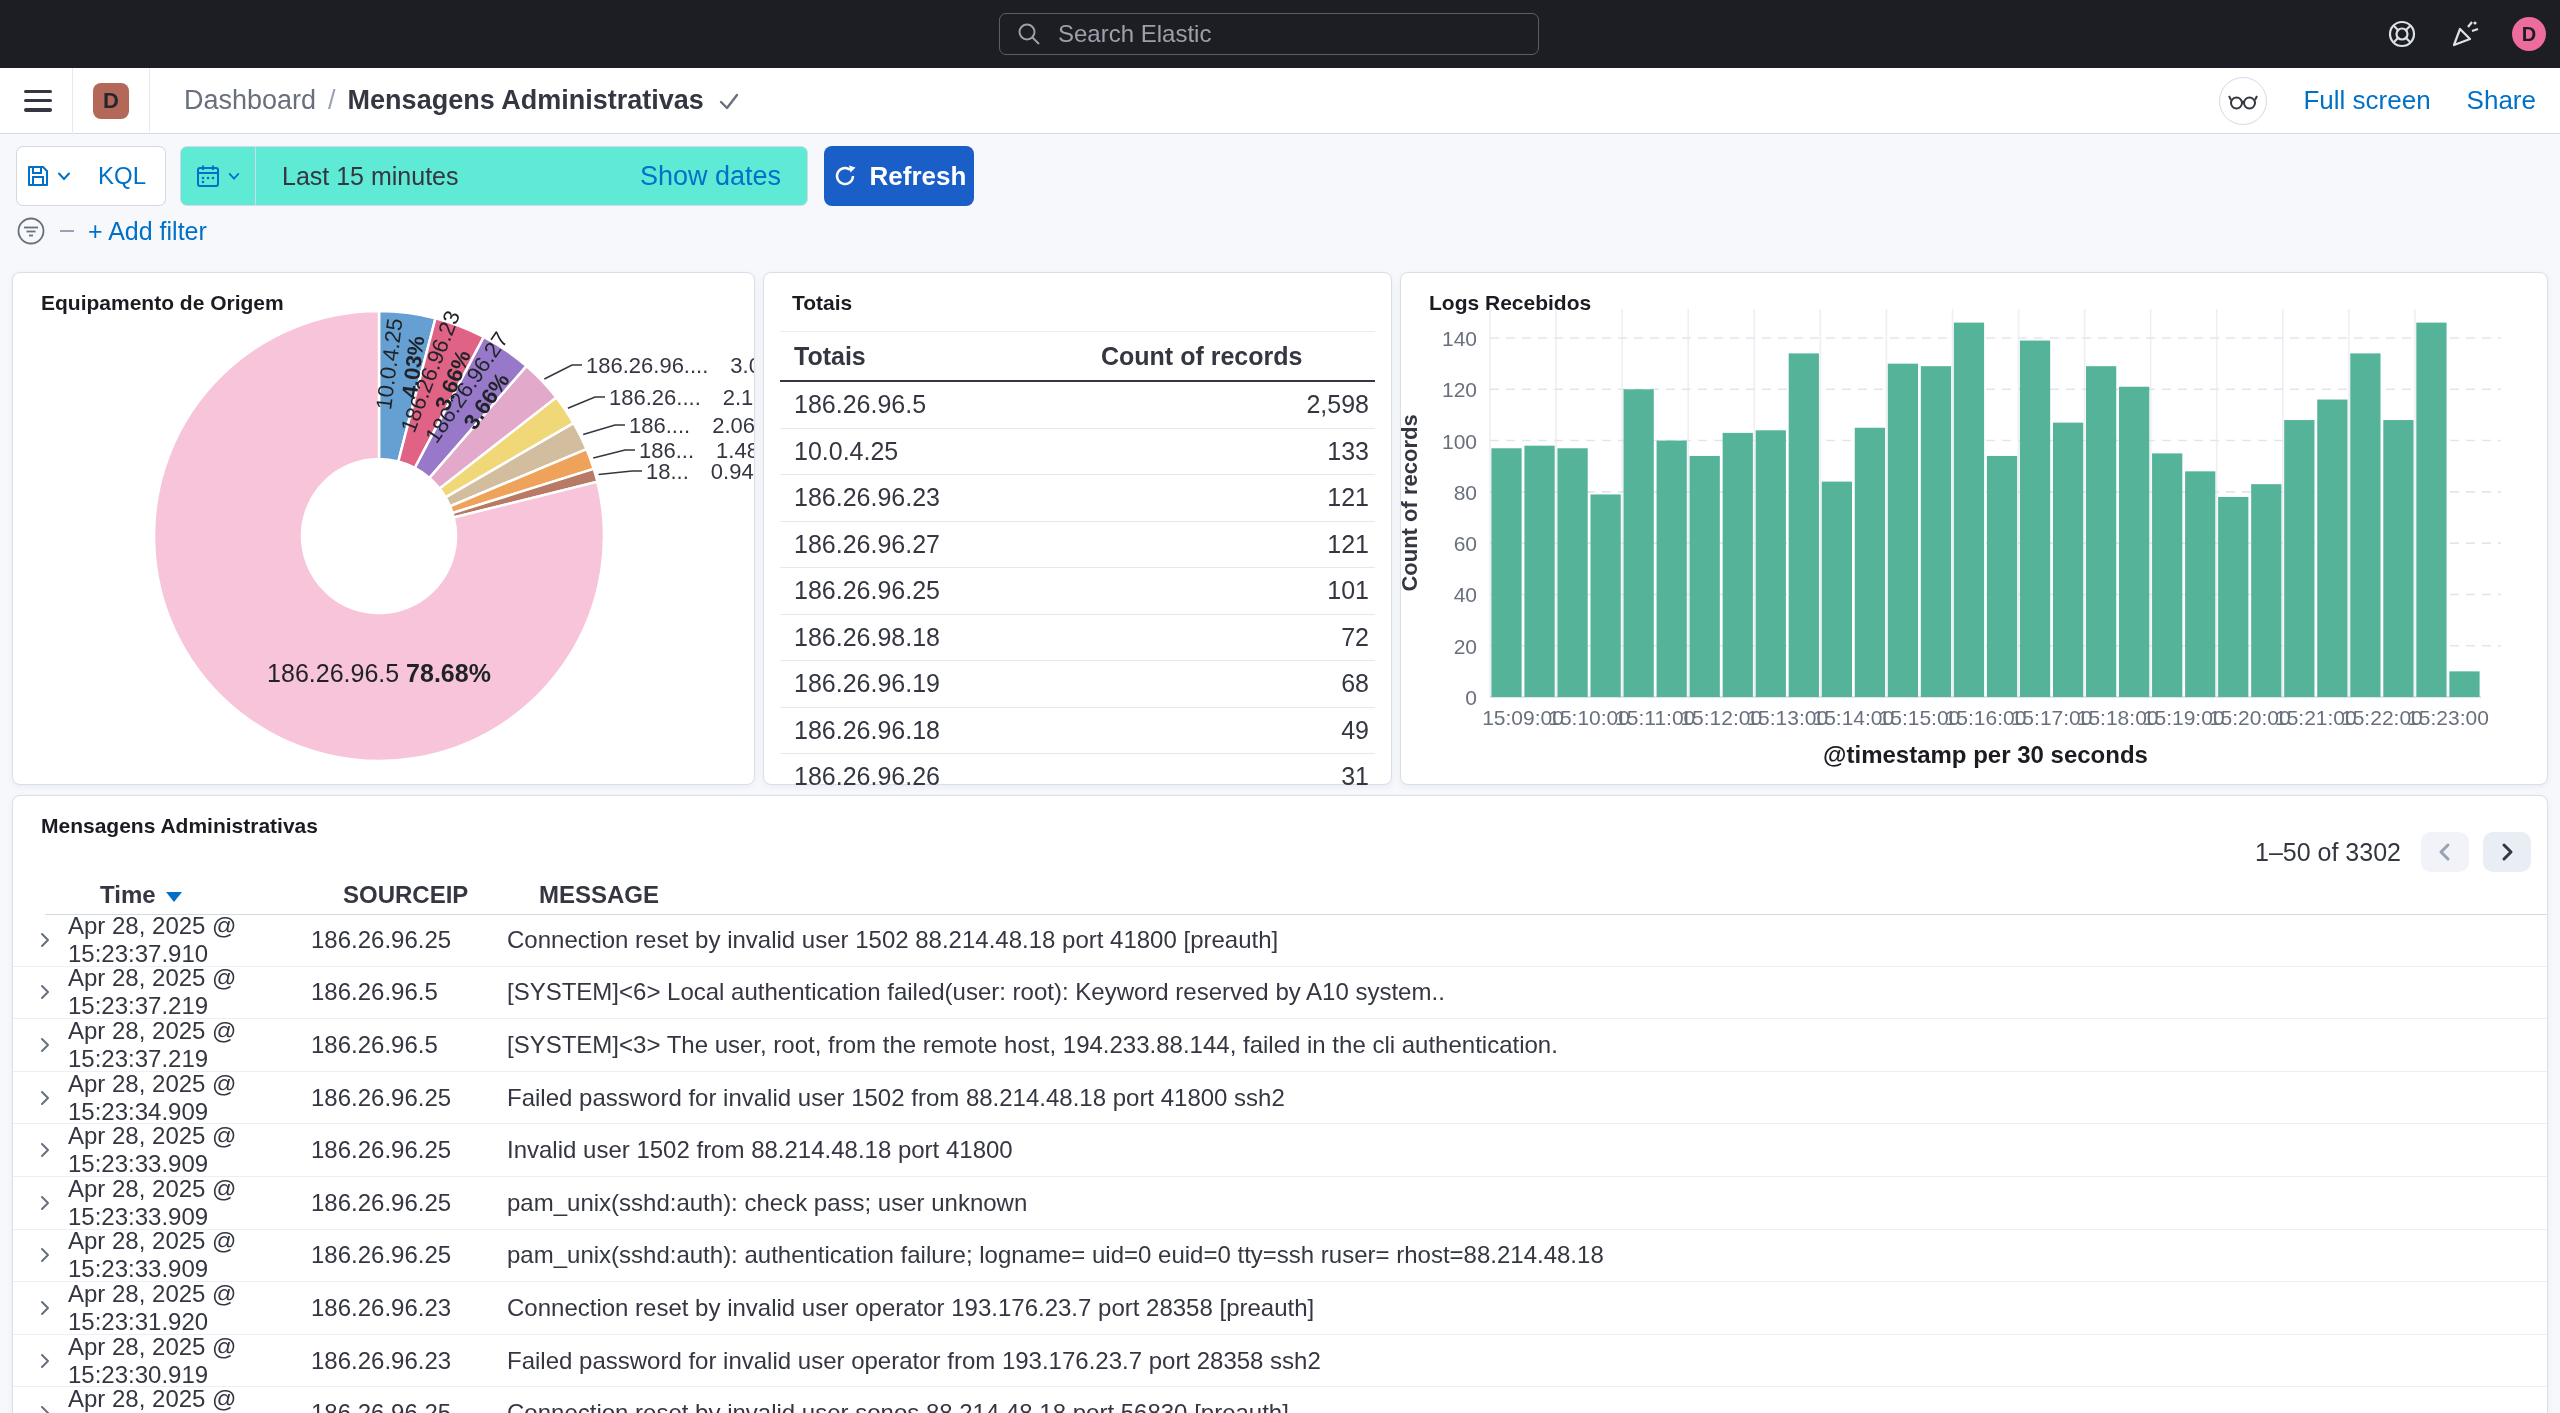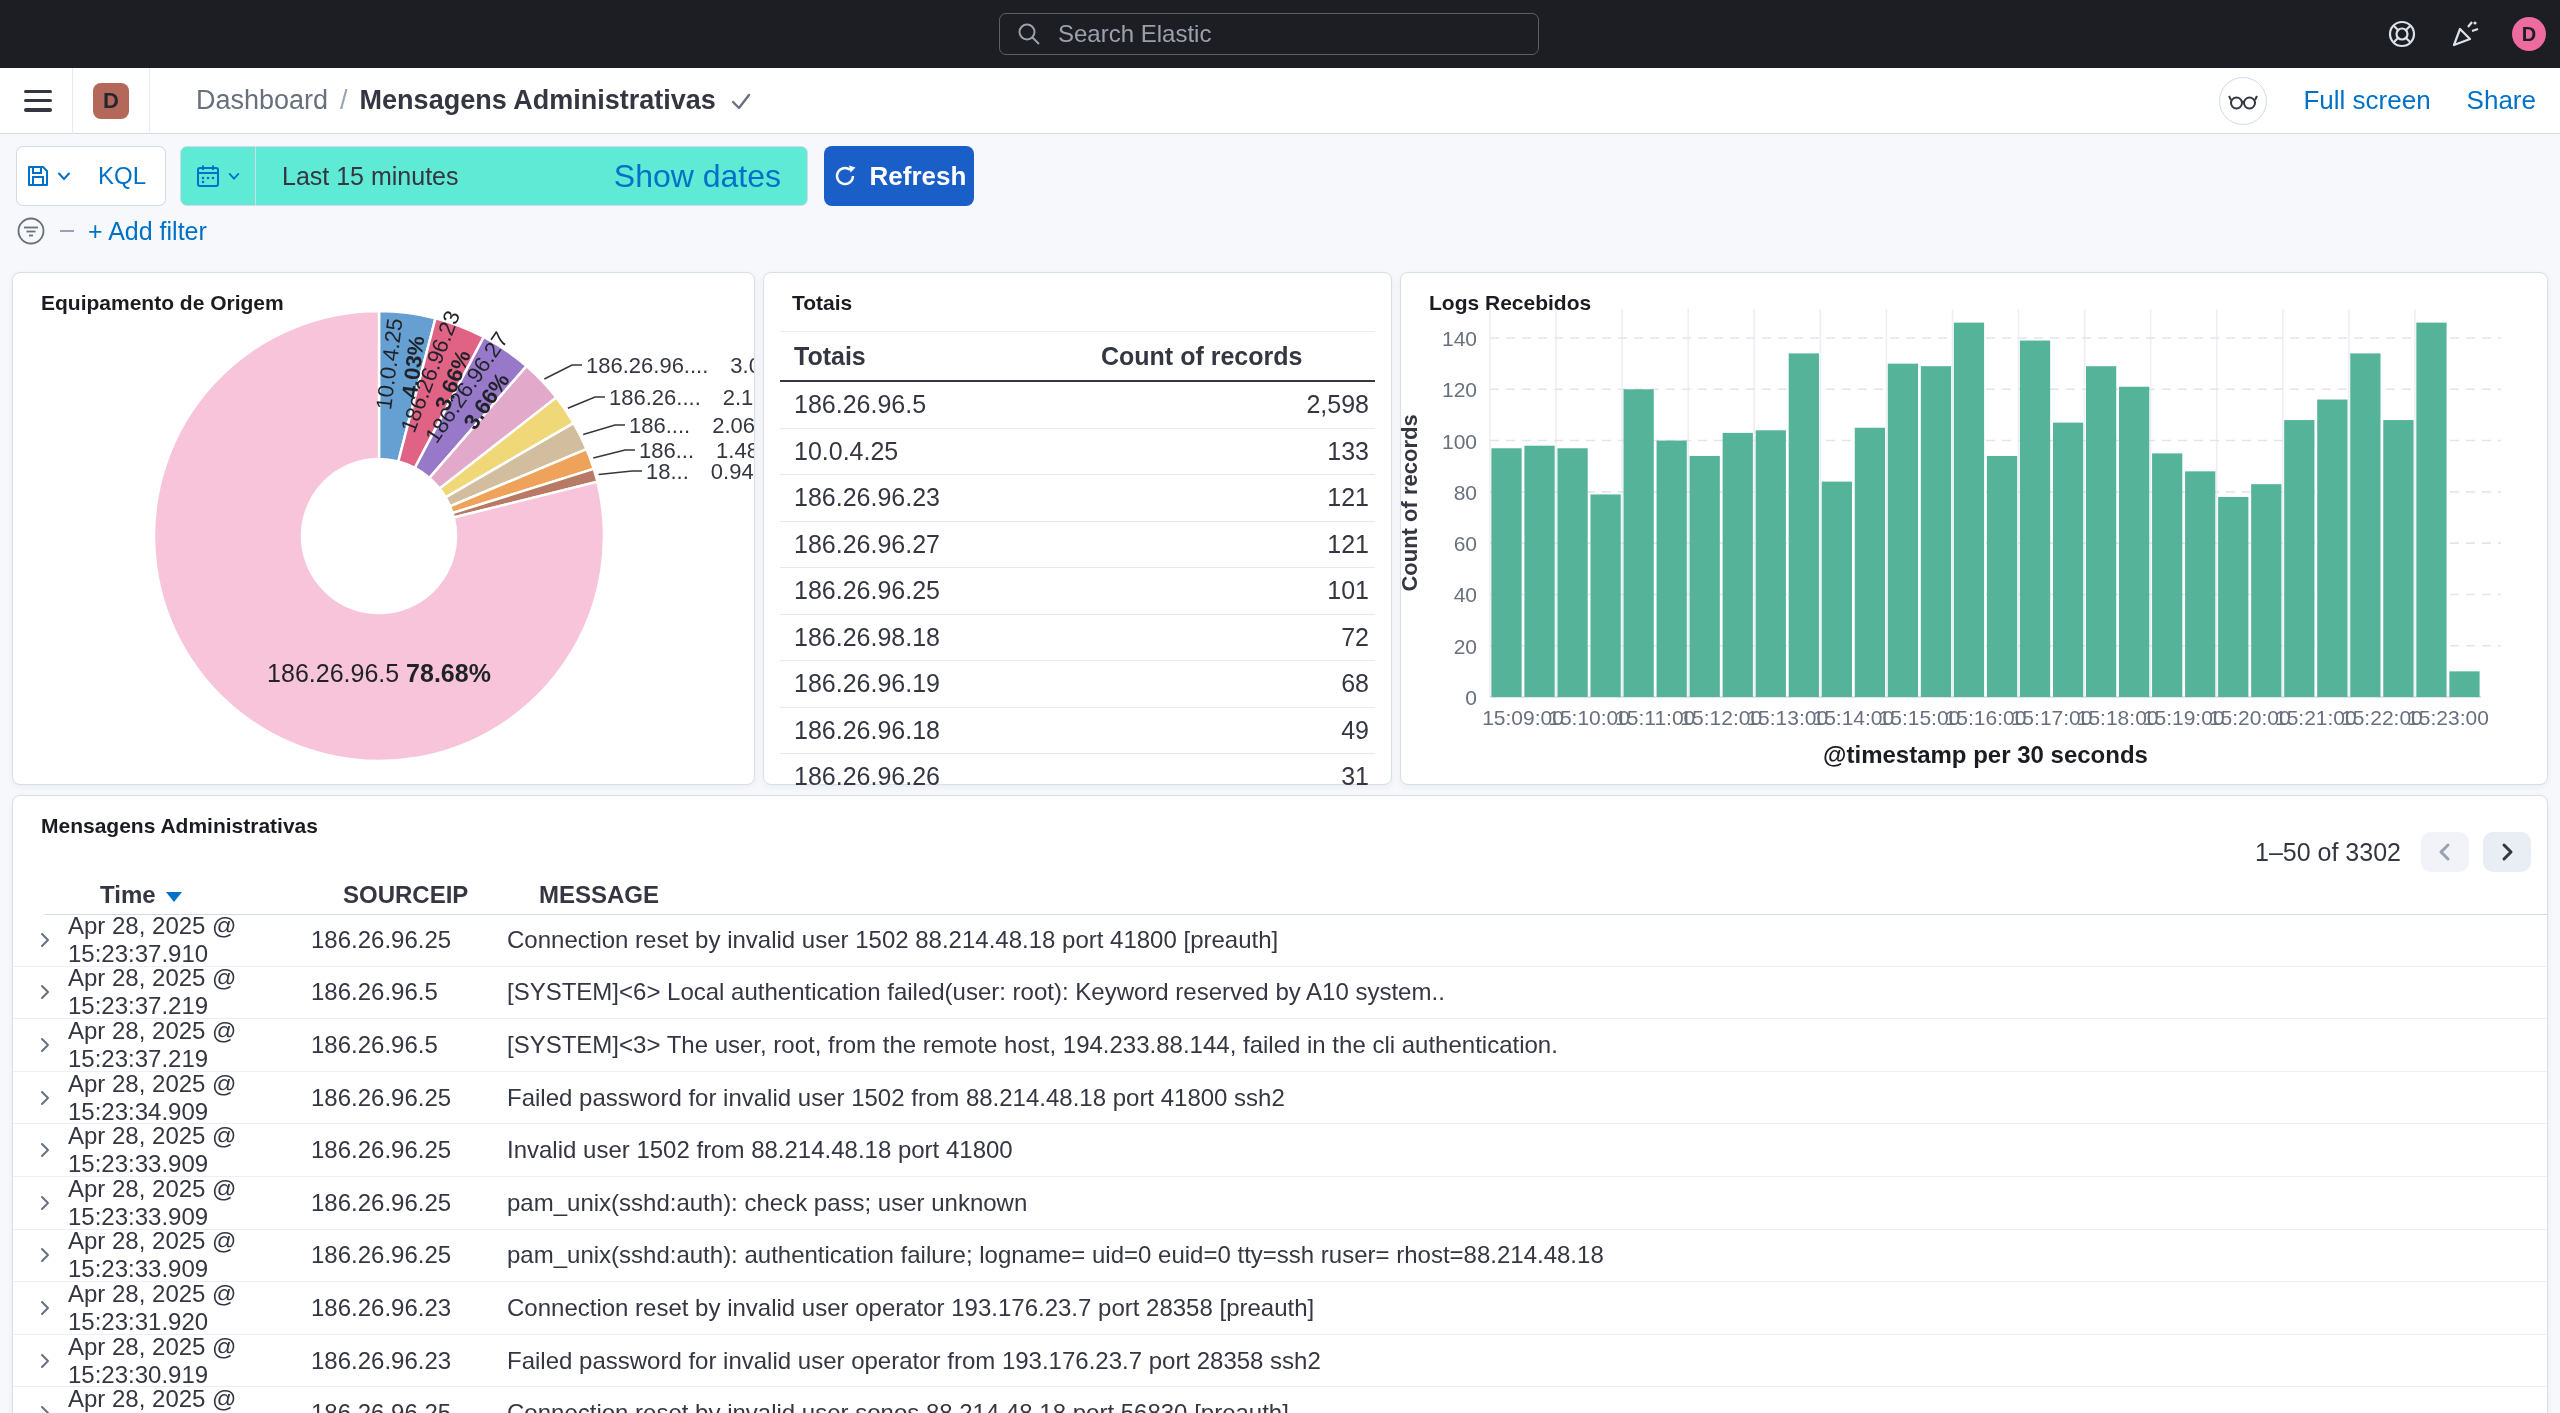--- a/index.html
+++ b/index.html
@@ -16,41 +16,41 @@
     font-weight:700;font-size:20px;color:#1D1E24;cursor:pointer;}
 
   
   .navbar{position:absolute;top:68px;left:0;right:0;height:66px;background:#fff;border-bottom:1px solid #D3DAE6;
     display:flex;align-items:center;padding:0 24px;box-sizing:border-box;}
   .hamburger{width:28px;height:22px;display:flex;flex-direction:column;justify-content:space-between;cursor:pointer;}
   .hamburger div{height:3.5px;background:#343741;border-radius:2px;}
   .vsep{width:1px;height:66px;background:#E6EBF2;margin:0 20px;}
   .logo-d{width:36px;height:36px;border-radius:8px;display:flex;align-items:center;justify-content:center;
     font-weight:700;font-size:22px;color:#25262E;cursor:pointer;}
-  .crumbs{display:flex;align-items:center;gap:12px;font-size:27px;margin-left:26px;}
+  .crumbs{display:flex;align-items:center;gap:12px;font-size:27px;margin-left:14px;}
   .crumb-parent{color:#69707D;cursor:pointer;}
   .crumb-sep{color:#98A2B3;}
   .crumb-current{color:#343741;font-weight:600;}
   .nav-right{margin-left:auto;display:flex;align-items:center;gap:36px;}
   .nav-link{font-size:26px;cursor:pointer;}
   .glasses-btn{width:46px;height:46px;border:1px solid #D3DAE6;border-radius:50%;display:flex;align-items:center;justify-content:center;cursor:pointer;background:#fff;}
 
   
   .querybar{position:absolute;top:146px;left:16px;right:16px;height:60px;display:flex;align-items:stretch;}
   .save-btn{width:62px;border:1px solid #D3DAE6;border-right:none;border-radius:7px 0 0 7px;background:#fff;
     display:flex;align-items:center;justify-content:center;gap:5px;cursor:pointer;}
   .query-input{flex:1;border:1px solid #D3DAE6;background:#fff;display:flex;align-items:center;}
   .query-input input{flex:1;border:none;outline:none;font-size:26px;padding:0 24px;font-family:inherit;color:#343741;}
   .query-input input::placeholder{color:#69707D;}
   .kql{width:86px;display:flex;align-items:center;justify-content:center;font-size:24px;font-weight:400;
     border-left:1px solid #D3DAE6;cursor:pointer;border-radius:0 7px 7px 0;border:1px solid #D3DAE6;border-left:none;background:#fff;}
   .dategroup{display:flex;margin-left:14px;border:1px solid #D3DAE6;border-radius:7px;background:#5eead4;width:628px;box-sizing:border-box;}
   .cal-seg{width:74px;display:flex;align-items:center;justify-content:center;gap:6px;border-right:1px solid #D3DAE6;cursor:pointer;}
   .timerange{flex:1;display:flex;align-items:center;padding-left:26px;font-size:25px;color:#343741;cursor:pointer;}
-  .showdates{display:flex;align-items:center;padding-right:26px;font-size:32px;cursor:pointer;}
+  .showdates{display:flex;align-items:center;padding-right:26px;font-size:27px;cursor:pointer;}
   .refresh-btn{margin-left:16px;width:150px;border:none;border-radius:8px;color:#fff;font-size:26px;font-weight:600;
     display:flex;align-items:center;justify-content:center;gap:12px;cursor:pointer;font-family:inherit;}
 
   
   .filterbar{position:absolute;top:214px;left:16px;height:34px;display:flex;align-items:center;gap:14px;}
   .filter-dash{width:14px;height:2px;background:#98A2B3;}
   .addfilter{font-size:25px;cursor:pointer;}
 
   
   .panel{position:absolute;background:#fff;border:1px solid #D9DFE8;border-radius:8px;

